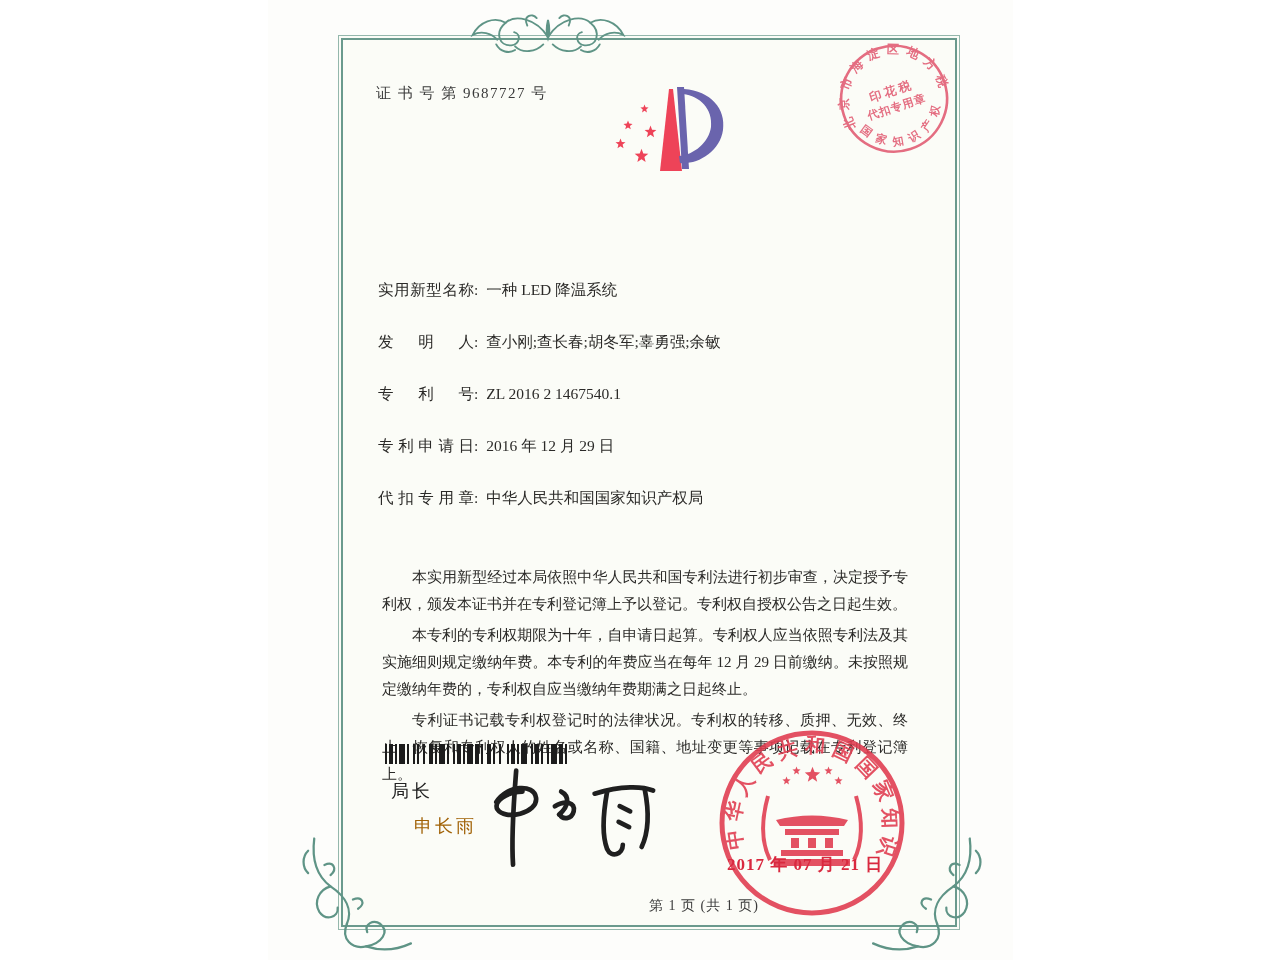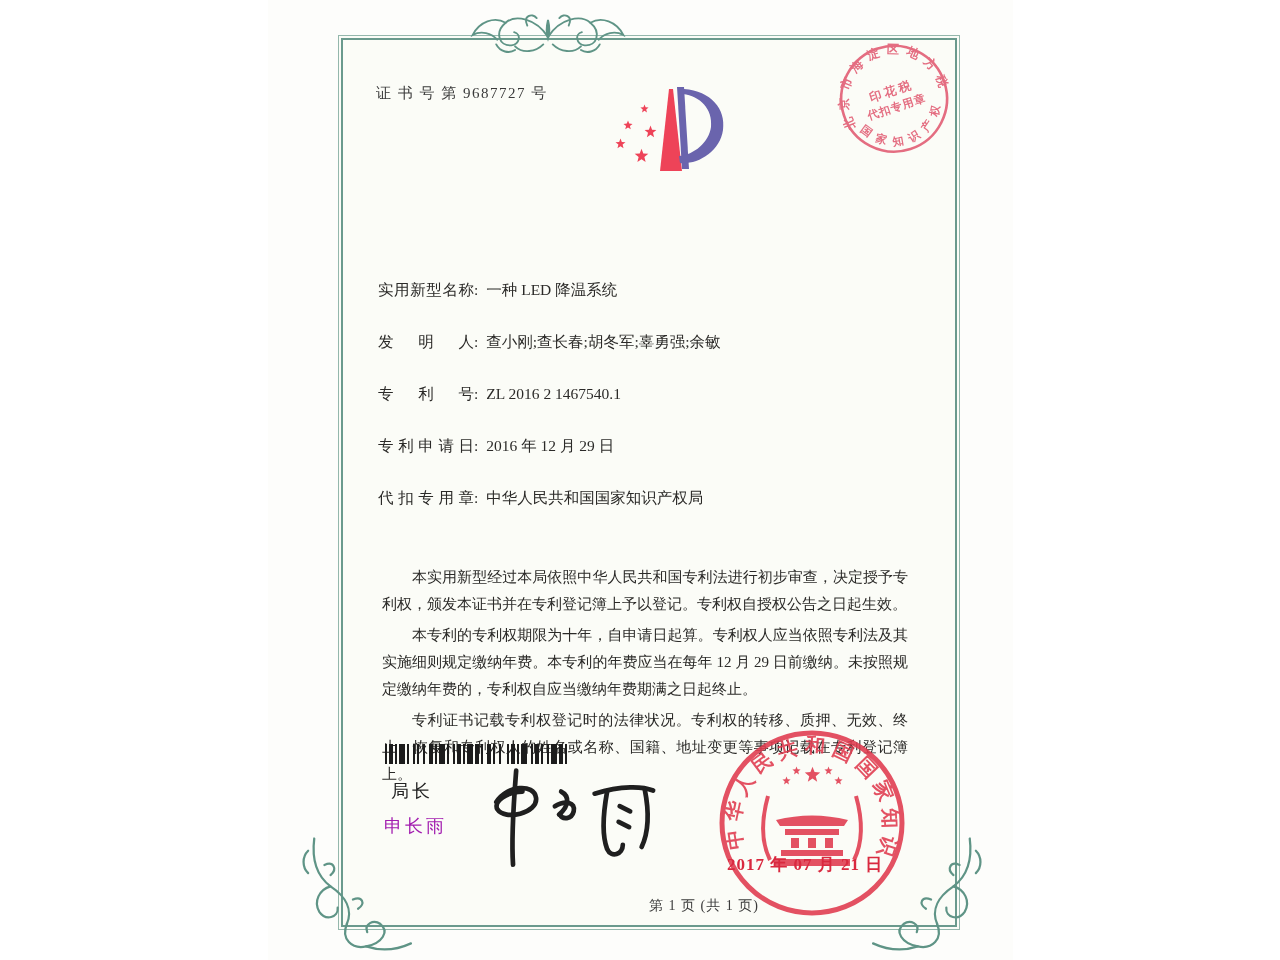--- a/index.html
+++ b/index.html
@@ -27,22 +27,22 @@
     line-height:27px;text-align:justify;color:#2b2a28;}
   .body-text p{margin:4px;text-indent:2em;}
   
   .barcode{position:absolute;left:385px;top:744px;width:208px;height:20px;display:flex;
     align-items:stretch;overflow:hidden;}
   .barcode .bar{background:#1c1c1c;height:100%;flex:0 0 auto;}
   .barcode .gap{background:transparent;height:100%;flex:0 0 auto;}
   
   .sig-title{position:absolute;left:391px;top:779px;font-size:18px;letter-spacing:3px;
     font-family:"Liberation Sans","DejaVu Sans",sans-serif;color:#222;}
-  .sig-name{position:absolute;left:384px;top:814px;font-size:18px;letter-spacing:3px;
-    font-family:"Liberation Sans","DejaVu Sans",sans-serif;color:#a21caf;}
+  .sig-name{position:absolute;left:414px;top:814px;font-size:18px;letter-spacing:3px;
+    font-family:"Liberation Sans","DejaVu Sans",sans-serif;color:#a16207;}
   .sig-script{position:absolute;left:462px;top:756px;width:215px;height:115px;}
   
   .seal{position:absolute;left:712px;top:726px;width:200px;height:200px;opacity:.88;}
   .seal-date{position:absolute;left:727px;top:853px;font-size:17px;letter-spacing:1px;
     color:#d9293f;font-weight:bold;white-space:nowrap;}
   .tax-stamp{position:absolute;left:836px;top:40px;width:122px;height:122px;
     transform:rotate(-18deg);opacity:.85;}
   
   .footer{position:absolute;left:338px;top:897px;width:732px;text-align:center;
     font-size:14px;letter-spacing:1px;color:#3a3a3a;}

